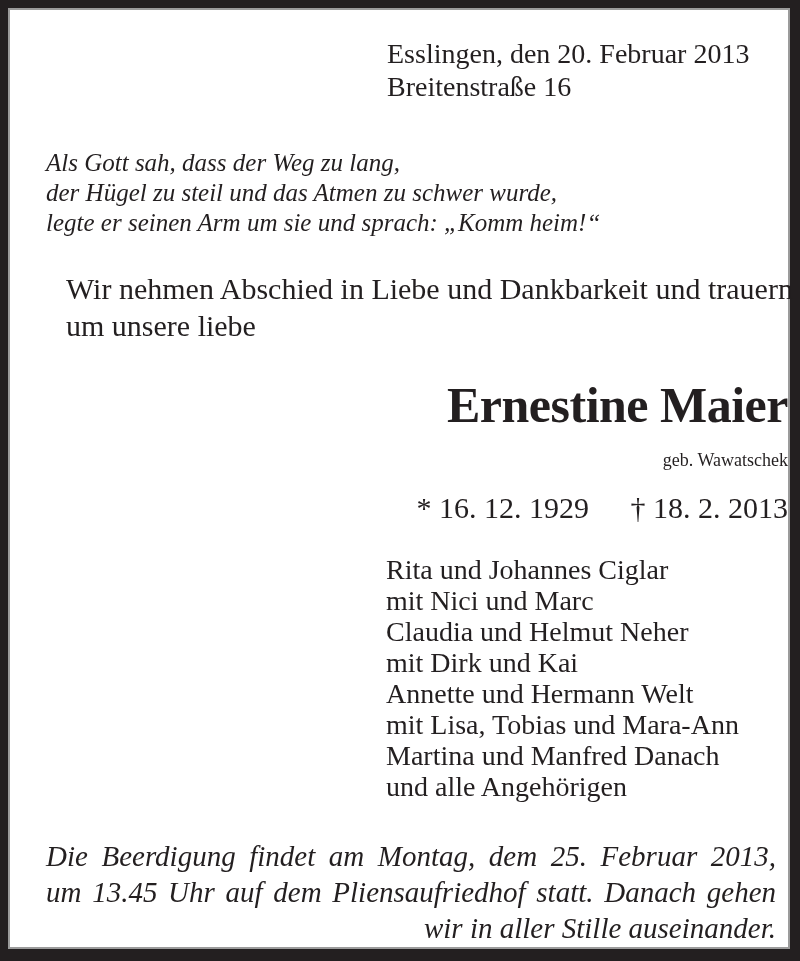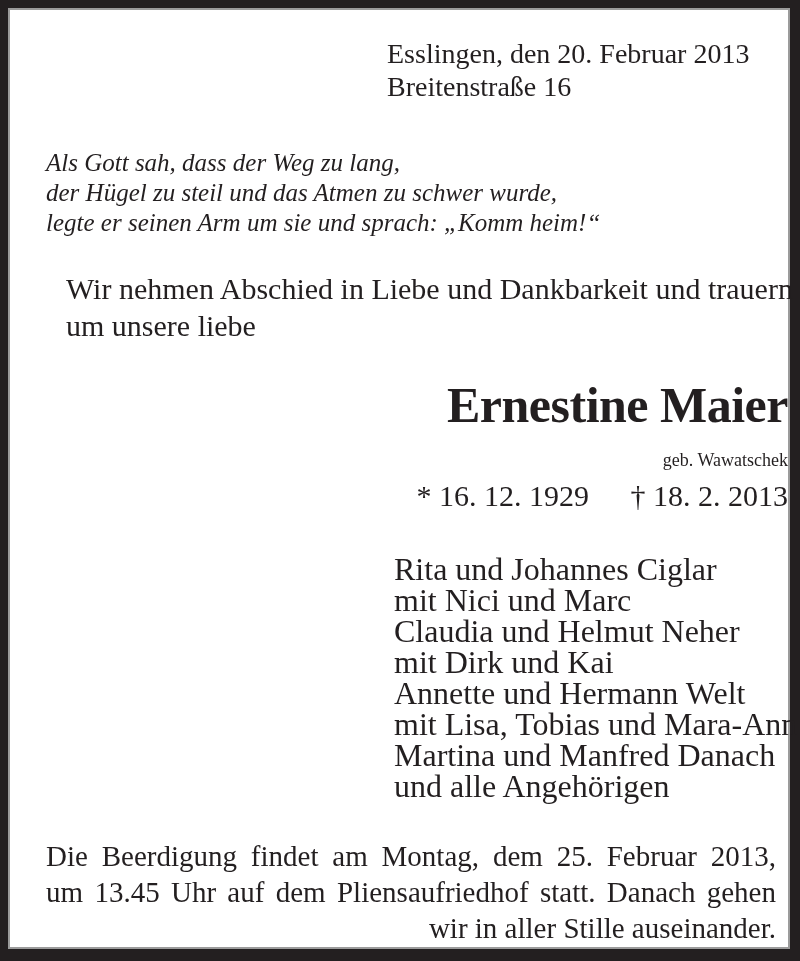--- a/index.html
+++ b/index.html
@@ -68,38 +68,39 @@
     letter-spacing: -0.5px;
   }
   .maiden-name {
     font-size: 18px;
     line-height: 31px;
     margin-top: 11px;
   }
   .vital-dates {
     font-size: 30px;
     line-height: 34px;
-    margin-top: 3px;
+    margin-top: 15px;
   }
   .vital-dates .death {
     margin-left: 34px;
   }
   .mourners {
-    left: 384px;
+    left: 376px;
     top: 544px;
-    font-size: 32px;
+    font-size: 28px;
     line-height: 31px;
     white-space: nowrap;
   }
   .funeral {
     left: 36px;
     top: 828px;
     width: 730px;
     font-size: 29px;
     line-height: 36px;
+    font-style: italic;
   }
   .funeral .jline {
     text-align: justify;
     text-align-last: justify;
   }
   .funeral .lline {
     text-align: right;
   }
 </style>
 </head>

